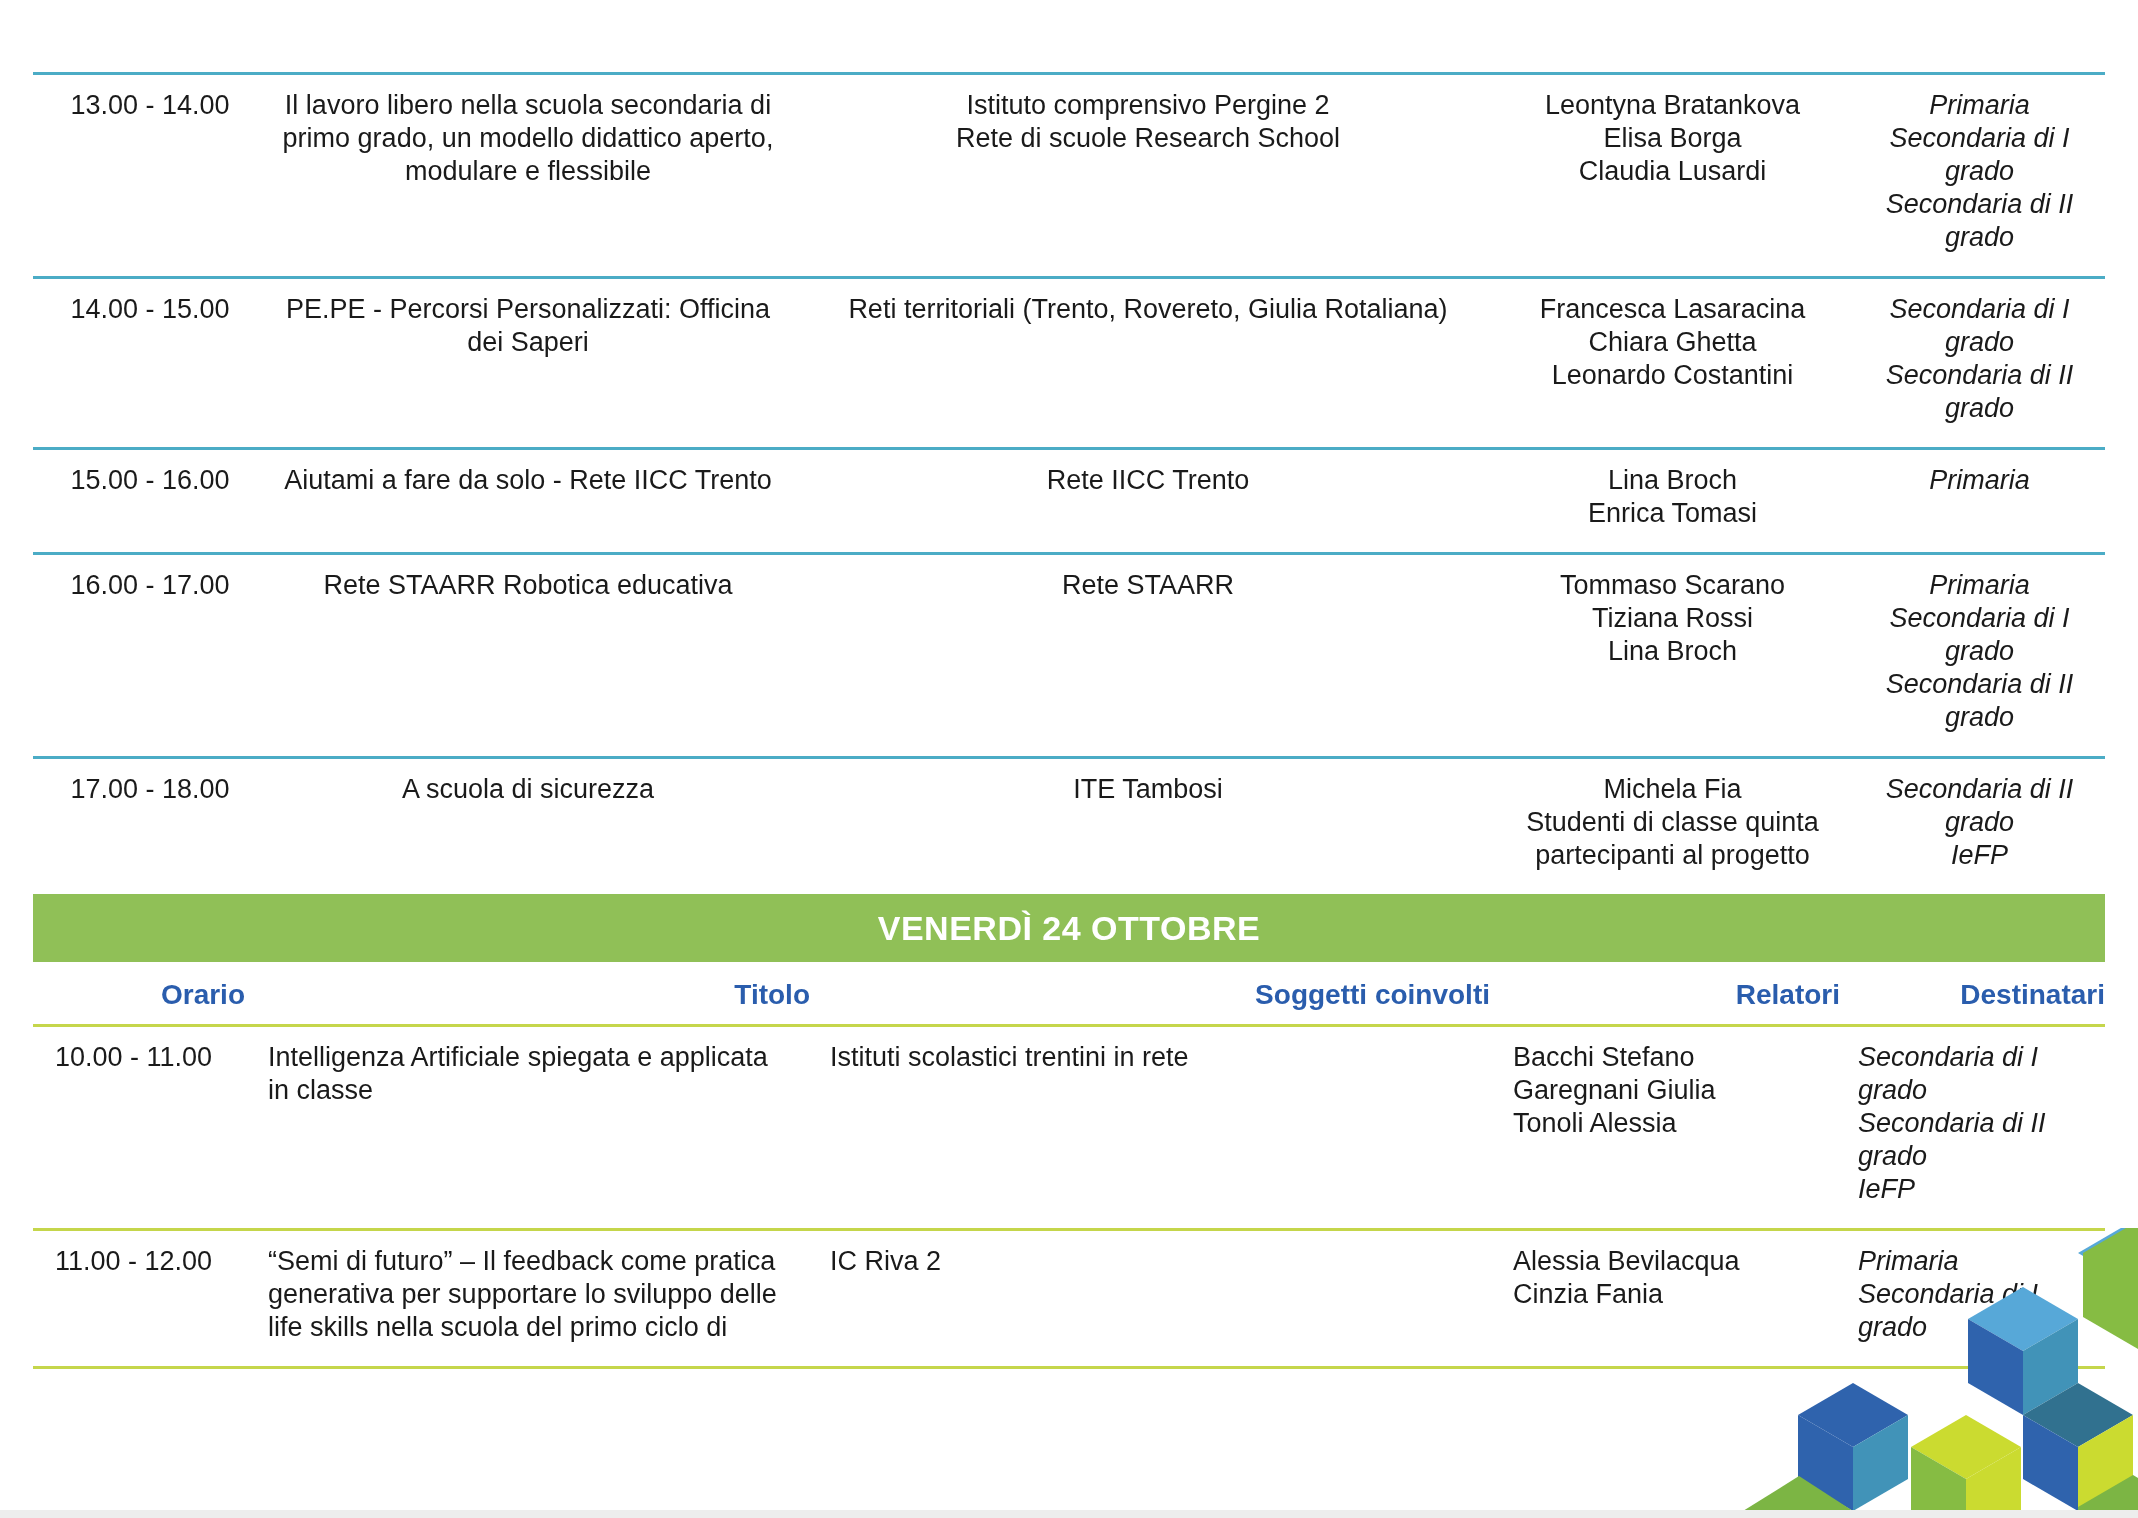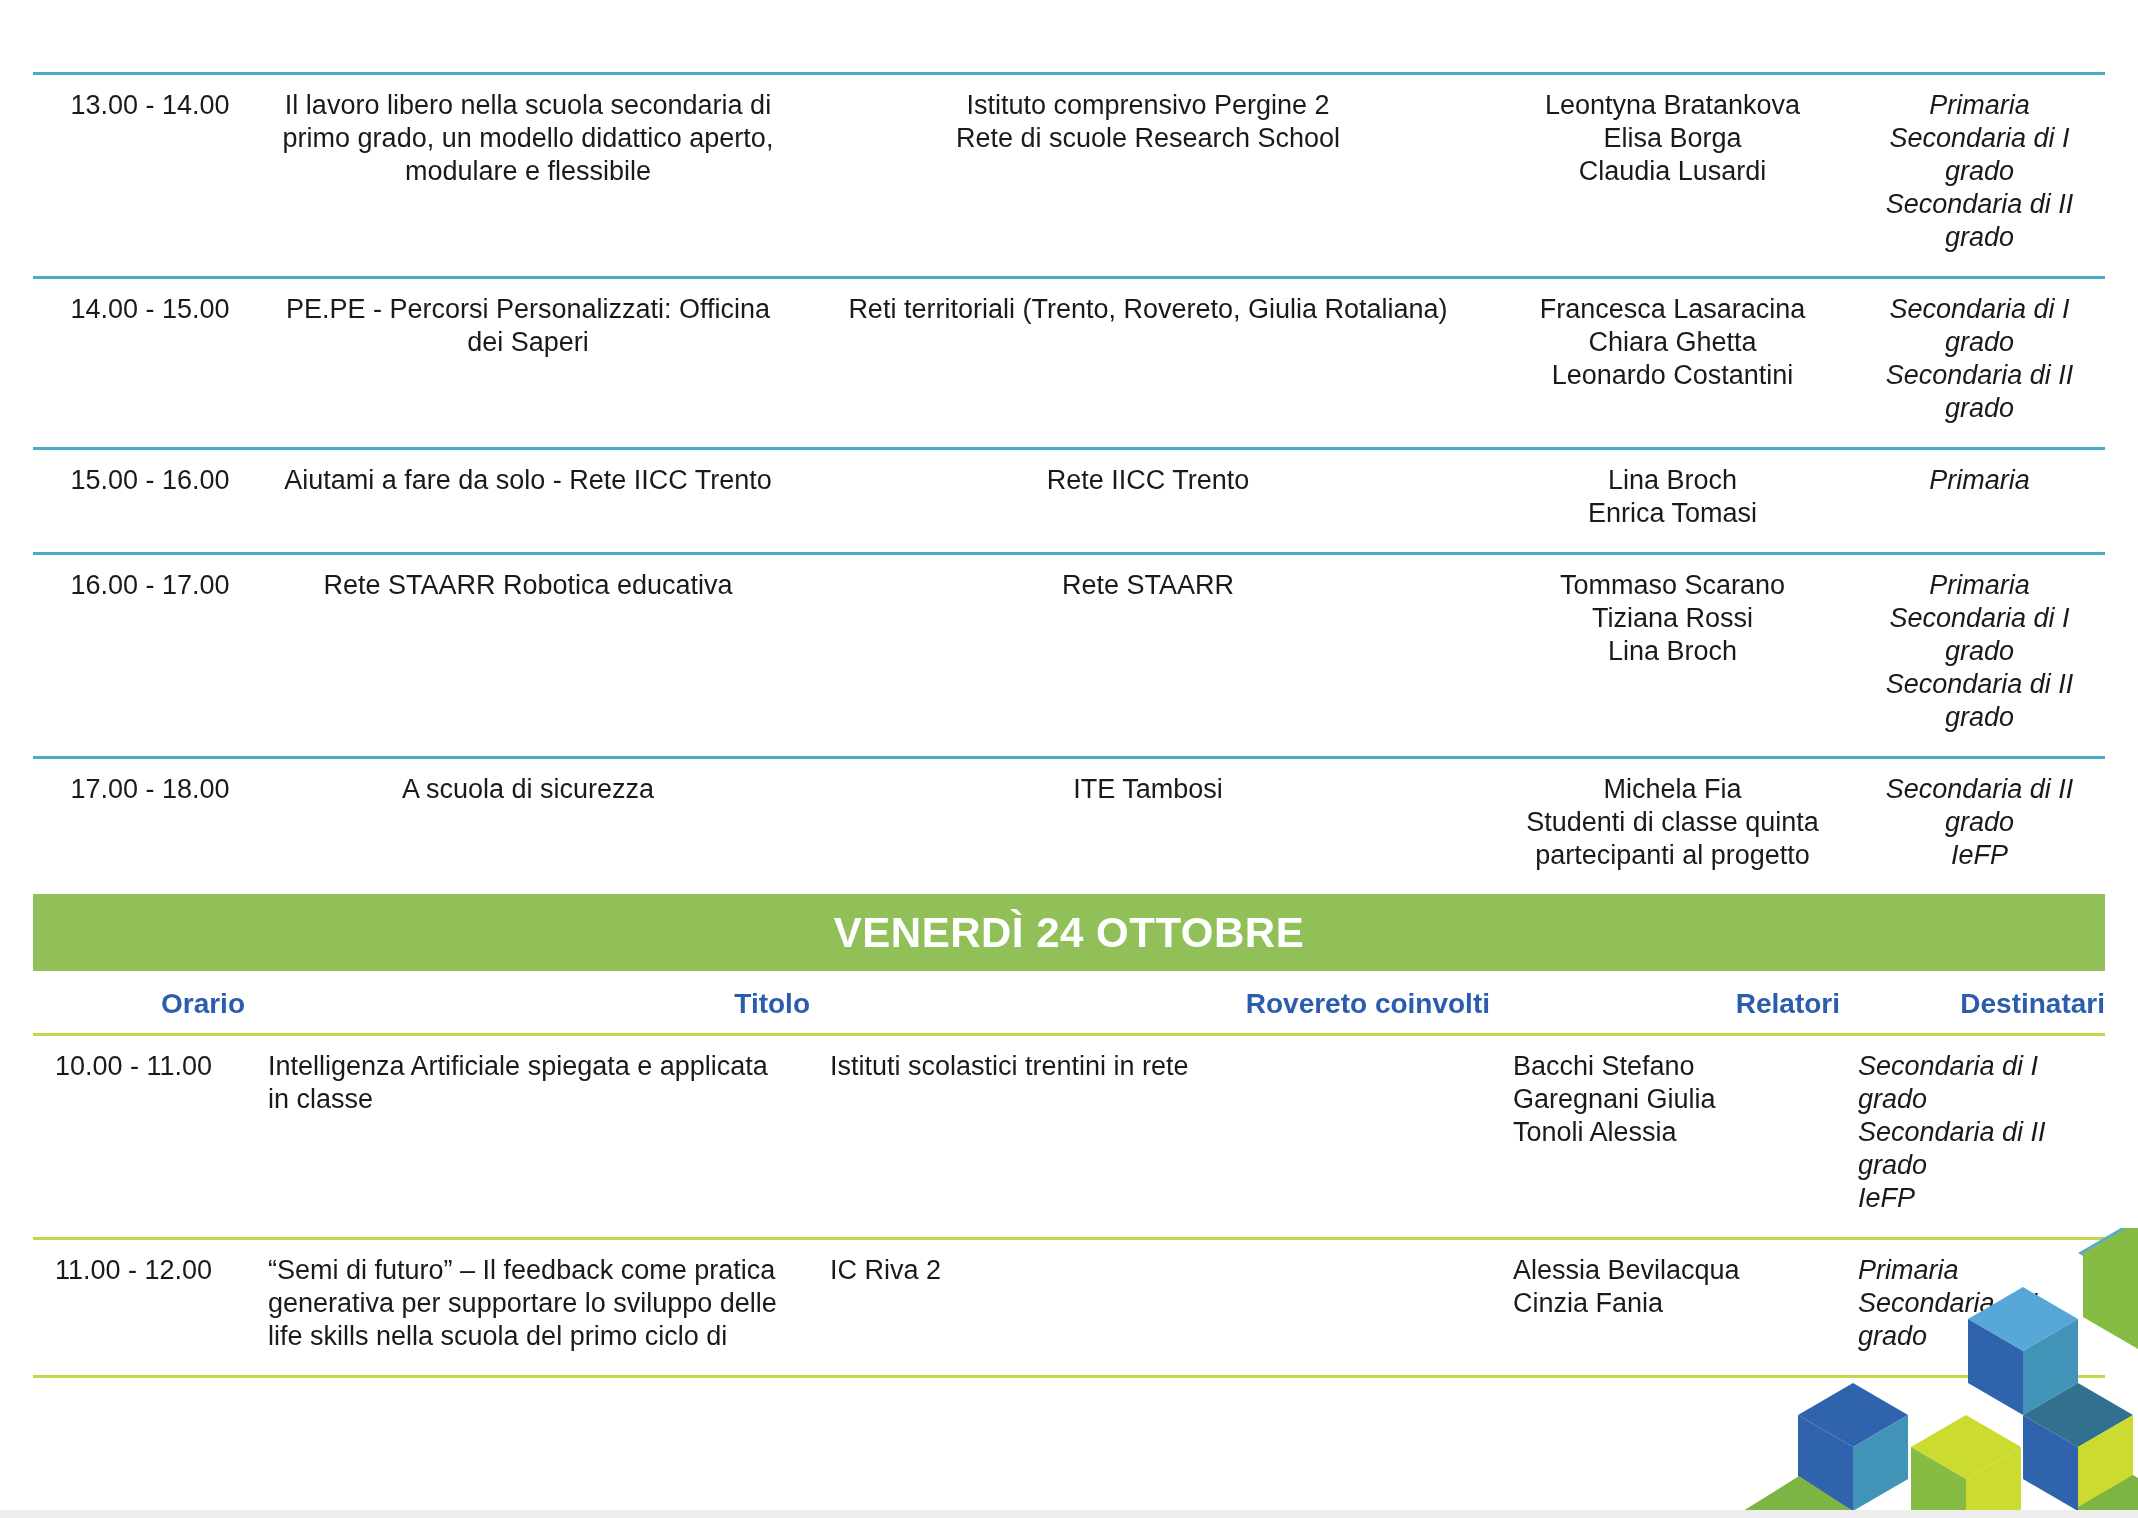--- a/index.html
+++ b/index.html
@@ -22,21 +22,21 @@
     font-size:27px;line-height:33px;
     padding-top:14px;padding-bottom:22px;
   }
   .c-orario{padding-left:22px;white-space:nowrap;}
   .c-titolo{padding-left:23px;padding-right:22px;}
   .c-soggetti{padding-left:20px;padding-right:24px;}
   .c-relatori{padding-left:23px;padding-right:8px;}
   .c-destinatari{padding-left:18px;padding-right:4px;font-style:italic;}
   .banner{
     background:#90C057;color:#ffffff;
-    font-size:42px;font-weight:bold;text-align:center;
+    font-size:34px;font-weight:bold;text-align:center;
     padding:15px 0 14px 0;letter-spacing:0.5px;
   }
   .header-row{
     border-bottom:3px solid #C5D64B;
     padding:17px 0 13px 0;
   }
   .hcell{
     color:#2A5DAD;font-weight:bold;font-size:28px;text-align:right;
   }
   .cubes{position:absolute;right:0;bottom:8px;}
@@ -148,21 +148,21 @@
         <div class="cell c-destinatari">
           <div>Secondaria di II grado</div>
           <div>IeFP</div>
         </div>
       </div>
     </div>
   <div class="banner">VENERDÌ 24 OTTOBRE</div>
   <div id="header-row" class="header-row">
       <div class="hcell">Orario</div>
       <div class="hcell">Titolo</div>
-      <div class="hcell">Rovereto coinvolti</div>
+      <div class="hcell">Soggetti coinvolti</div>
       <div class="hcell">Relatori</div>
       <div class="hcell">Destinatari</div>
     </div>
   <div id="sec2" class="sec-green">
       <div class="row">
         <div class="cell c-orario">
           <div>10.00 - 11.00</div>
         </div>
         <div class="cell c-titolo">
           <div>Intelligenza Artificiale spiegata e applicata in classe</div>

